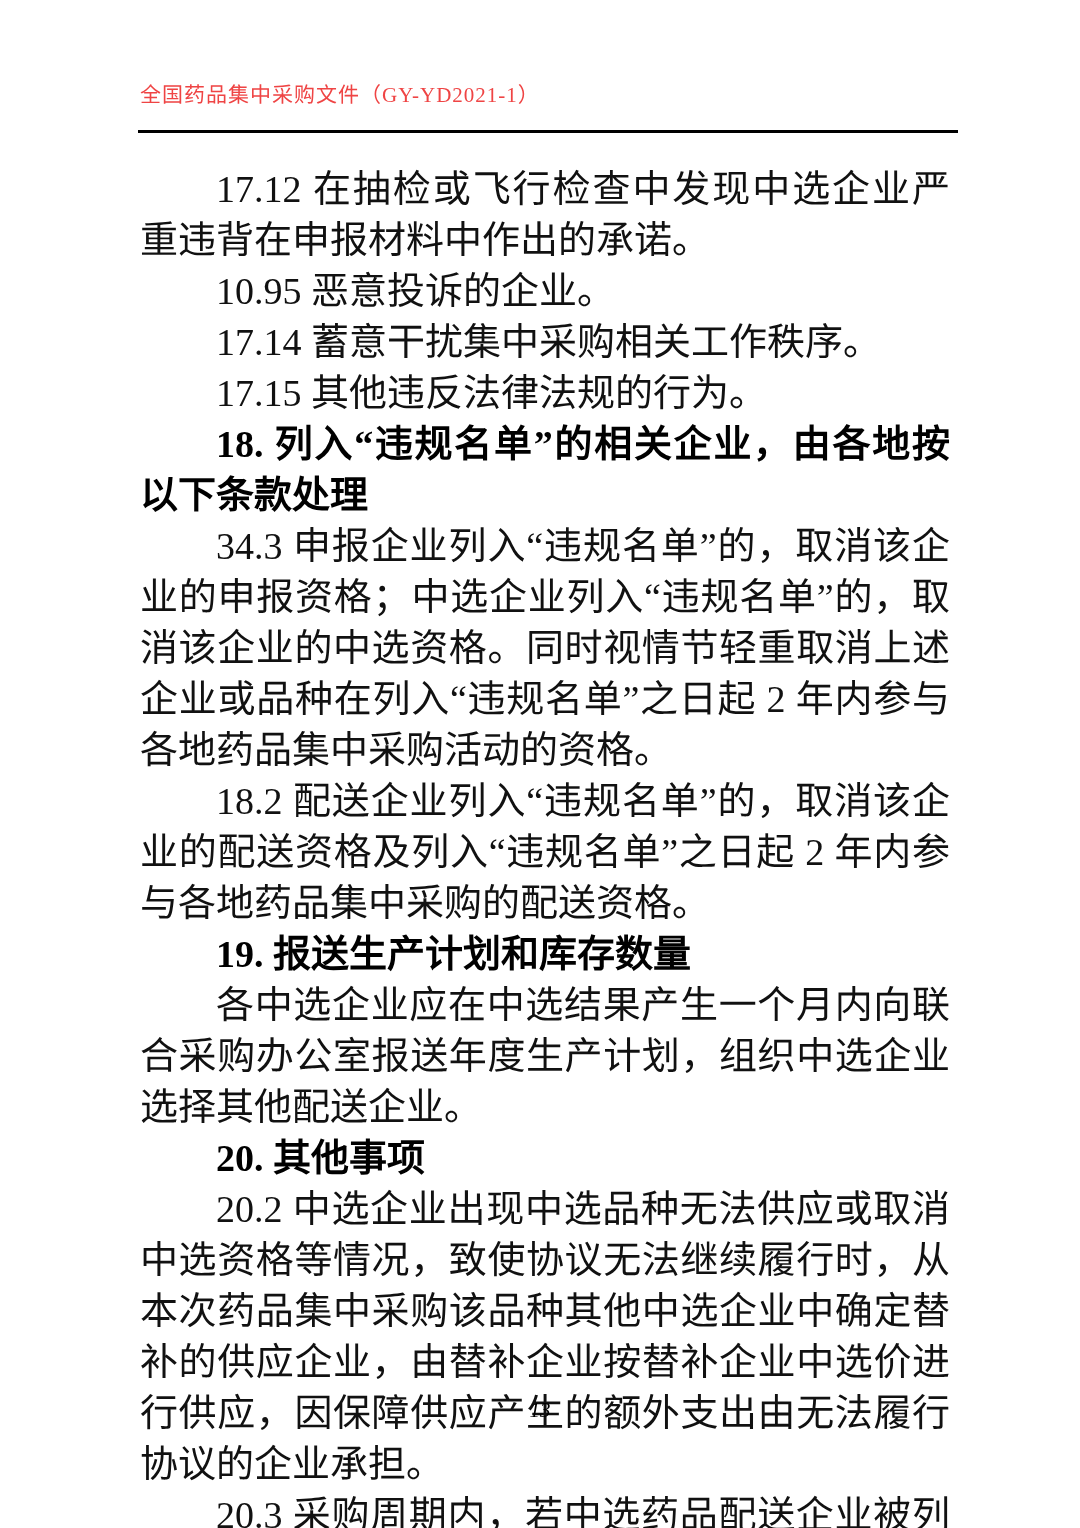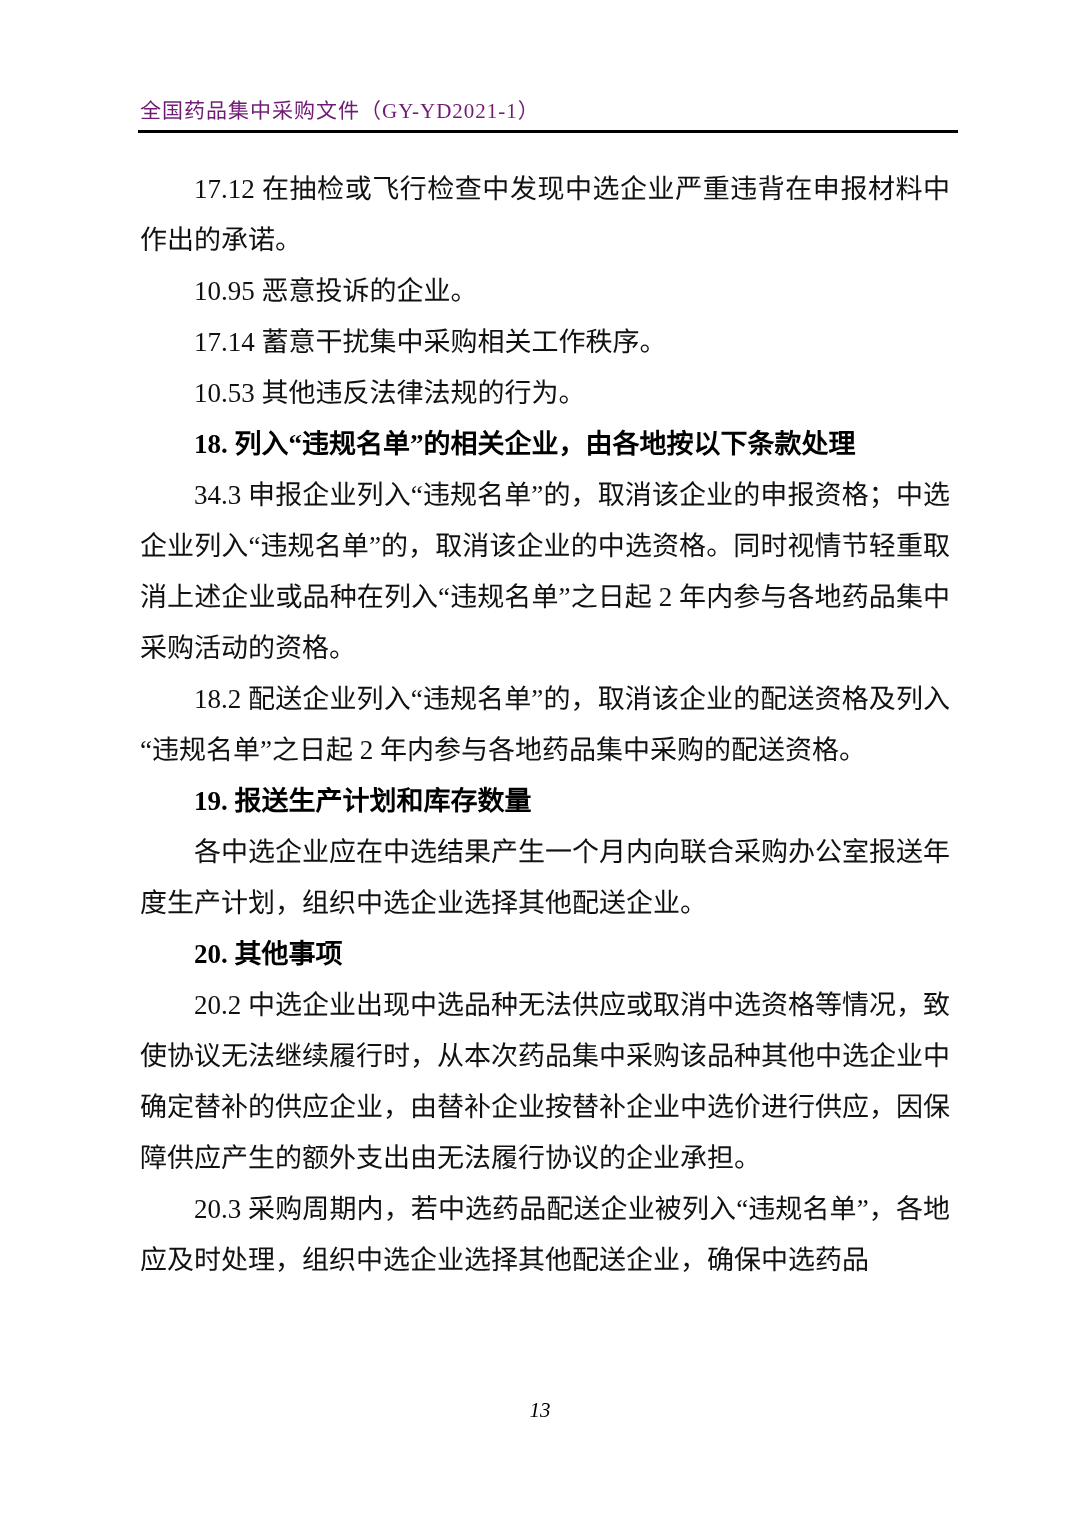--- a/index.html
+++ b/index.html
@@ -12,44 +12,44 @@
     width: 1080px;
     height: 1528px;
     background: #ffffff;
     overflow: hidden;
     font-family: "Liberation Serif", "DejaVu Serif", serif;
     color: #111111;
   }
   .doc-header {
     position: absolute;
     left: 140px;
-    top: 94px;
+    top: 78px;
     width: 810px;
     font-size: 21px;
     letter-spacing: 1px;
-    color: #701a75;
+    color: #ef4444;
     white-space: nowrap;
   }
   .header-rule {
     position: absolute;
     left: 138px;
     top: 130px;
     width: 820px;
     height: 3px;
     background: #000000;
   }
   .content {
     position: absolute;
     left: 140px;
     top: 164px;
     width: 810px;
   }
   .content p {
     margin: 0;
-    font-size: 27px;
+    font-size: 38px;
     line-height: 51px;
     text-align: justify;
     text-indent: 2em;
     color: #111111;
   }
   .content p.heading {
     font-weight: 700;
     color: #000000;
     font-family: Liberation Serif, serif;
   }
@@ -72,21 +72,21 @@
   <div class="doc-header">
     <span>全国药品集中采购文件（GY-YD2021-1）</span>
   </div>
 
   <div class="header-rule"></div>
 
   <div class="content">
     <p class="body">17.12 在抽检或飞行检查中发现中选企业严重违背在申报材料中作出的承诺。</p>
     <p class="body">10.95 恶意投诉的企业。</p>
     <p class="body">17.14 蓄意干扰集中采购相关工作秩序。</p>
-    <p class="body">10.53 其他违反法律法规的行为。</p>
+    <p class="body">17.15 其他违反法律法规的行为。</p>
     <p class="heading">18. 列入“违规名单”的相关企业，由各地按以下条款处理</p>
     <p class="body">34.3 申报企业列入“违规名单”的，取消该企业的申报资格；中选企业列入“违规名单”的，取消该企业的中选资格。同时视情节轻重取消上述企业或品种在列入“违规名单”之日起 2 年内参与各地药品集中采购活动的资格。</p>
     <p class="body">18.2 配送企业列入“违规名单”的，取消该企业的配送资格及列入“违规名单”之日起 2 年内参与各地药品集中采购的配送资格。</p>
     <p class="heading">19. 报送生产计划和库存数量</p>
     <p class="body">各中选企业应在中选结果产生一个月内向联合采购办公室报送年度生产计划，组织中选企业选择其他配送企业。</p>
     <p class="heading">20. 其他事项</p>
     <p class="body">20.2 中选企业出现中选品种无法供应或取消中选资格等情况，致使协议无法继续履行时，从本次药品集中采购该品种其他中选企业中确定替补的供应企业，由替补企业按替补企业中选价进行供应，因保障供应产生的额外支出由无法履行协议的企业承担。</p>
     <p class="body">20.3 采购周期内，若中选药品配送企业被列入“违规名单”，各地应及时处理，组织中选企业选择其他配送企业，确保中选药品</p>
   </div>
 

